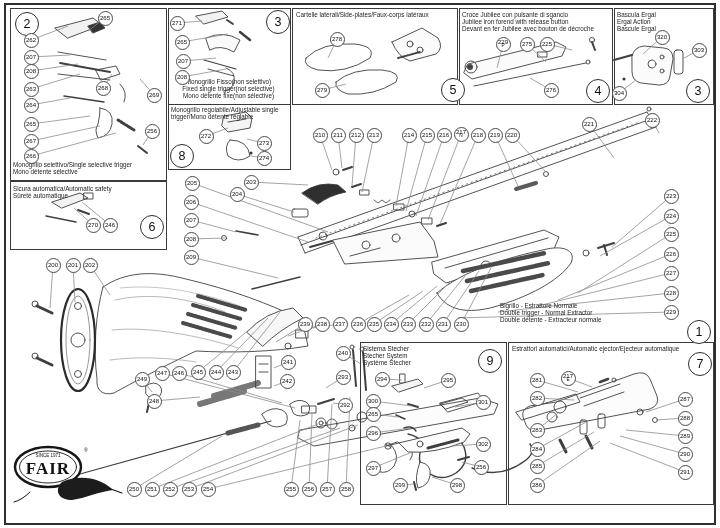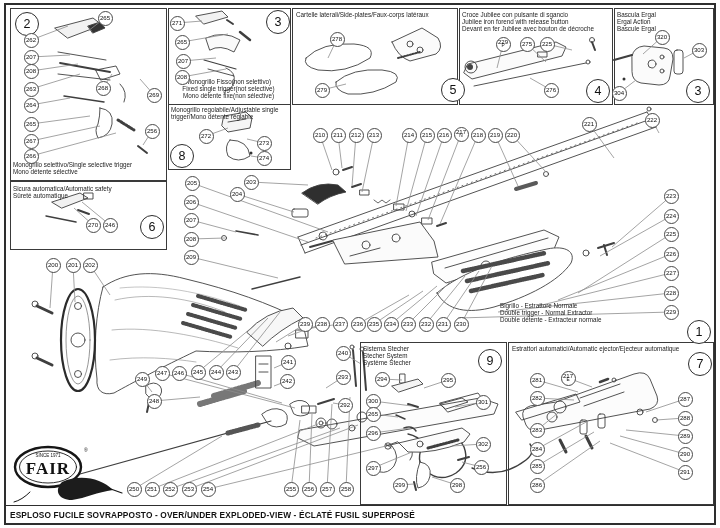--- a/index.html
+++ b/index.html
@@ -774,16 +774,13 @@
       <div class="callout" style="left: 319.5px; top: 481.5px;">
         <span>257</span>
       </div>
       <div class="callout" style="left: 338.5px; top: 481.5px;">
         <span>258</span>
       </div>
     </div>
 
   <div class="frame"></div>
 
-  <div class="footer">
-    <span>ESPLOSO FUCILE SOVRAPPOSTO - OVER/UNDER EXPLODED-VIEW - ÉCLATÉ FUSIL SUPERPOSÉ</span>
-  </div>
 </div>
 
 </body></html>

